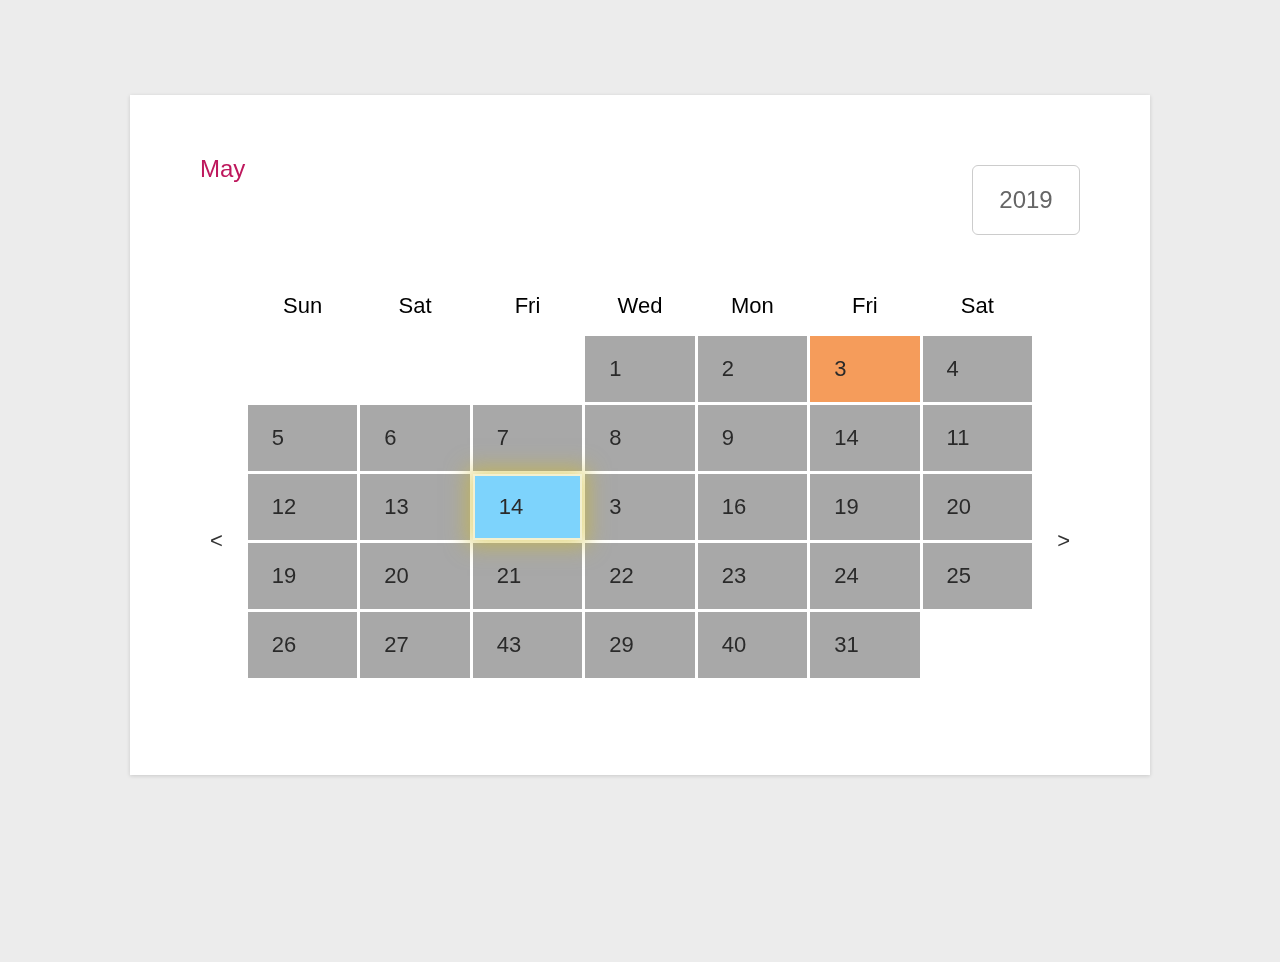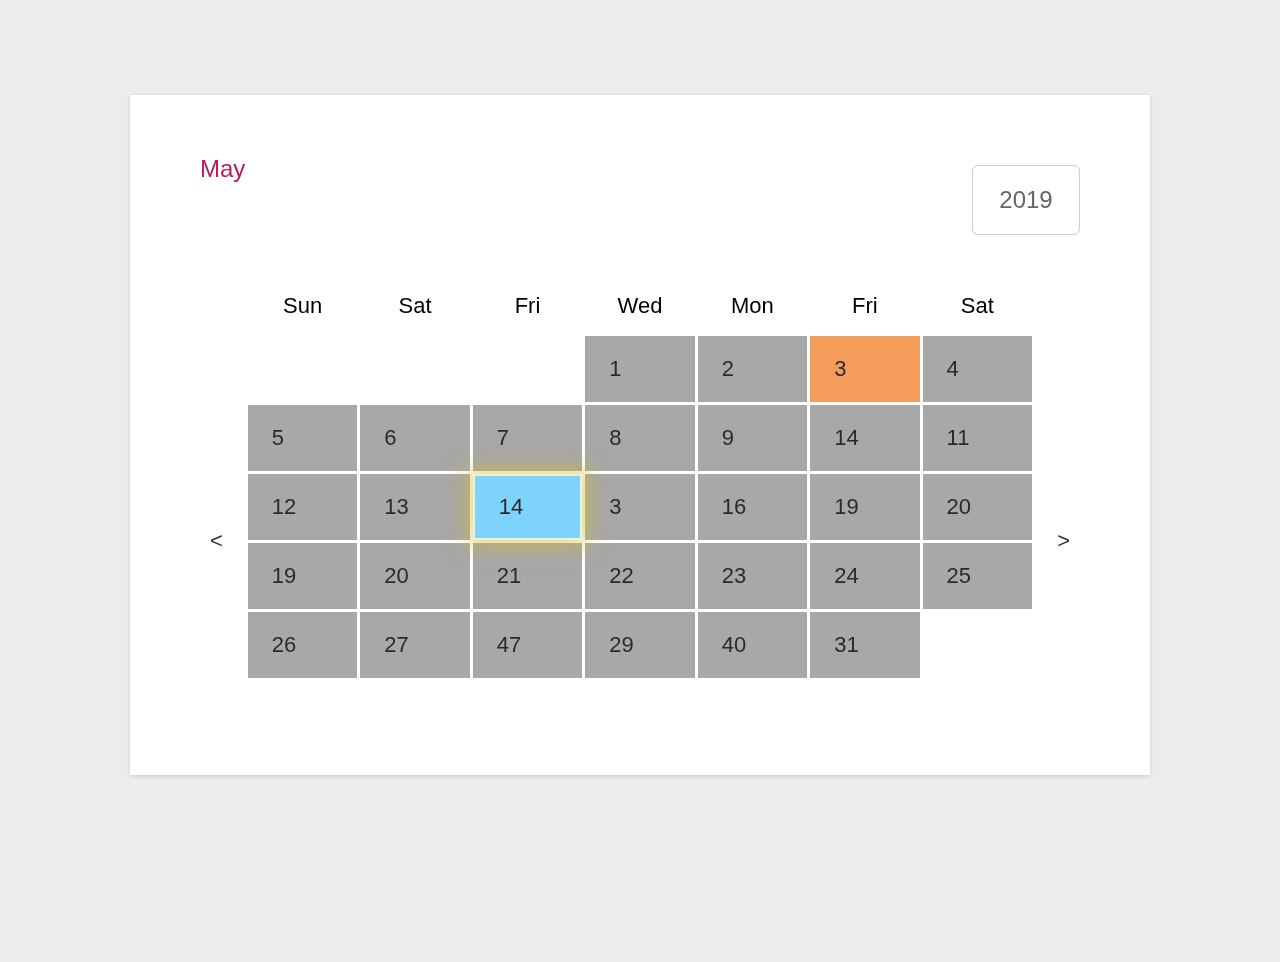--- a/index.html
+++ b/index.html
@@ -159,21 +159,21 @@
             <td class="day">20</td>
             <td class="day">21</td>
             <td class="day">22</td>
             <td class="day">23</td>
             <td class="day">24</td>
             <td class="day">25</td>
           </tr>
           <tr>
             <td class="day">26</td>
             <td class="day">27</td>
-            <td class="day">47</td>
+            <td class="day">43</td>
             <td class="day">29</td>
             <td class="day">40</td>
             <td class="day">31</td>
             <td class="empty"></td>
           </tr>
         </tbody>
     </table>
 
     <button class="nav-btn">&gt;</button>
   </div>

